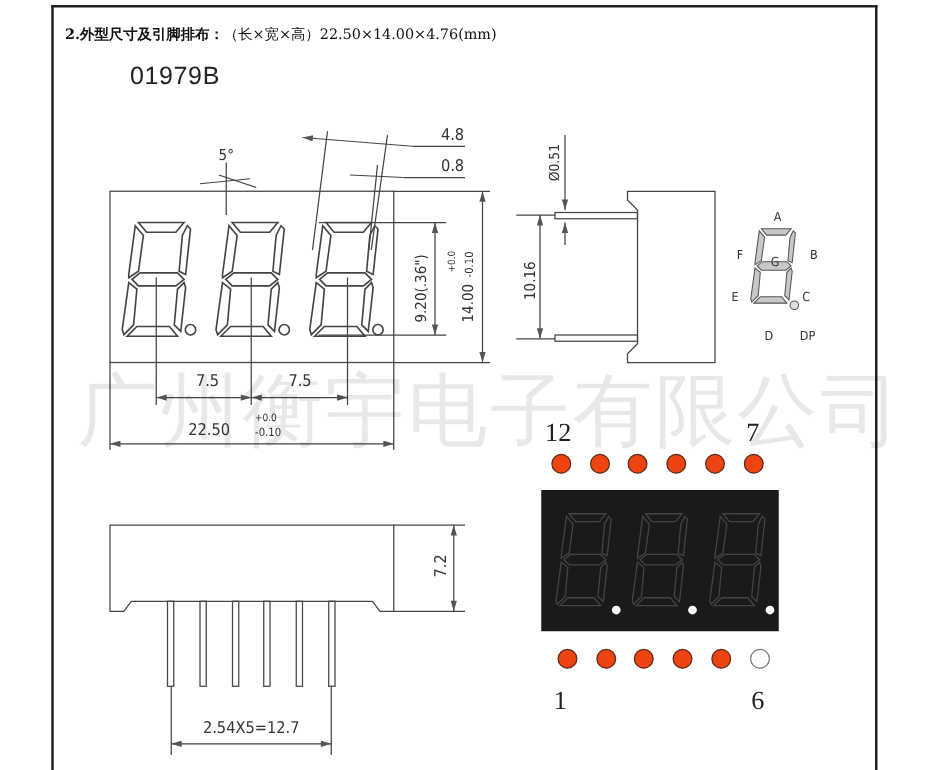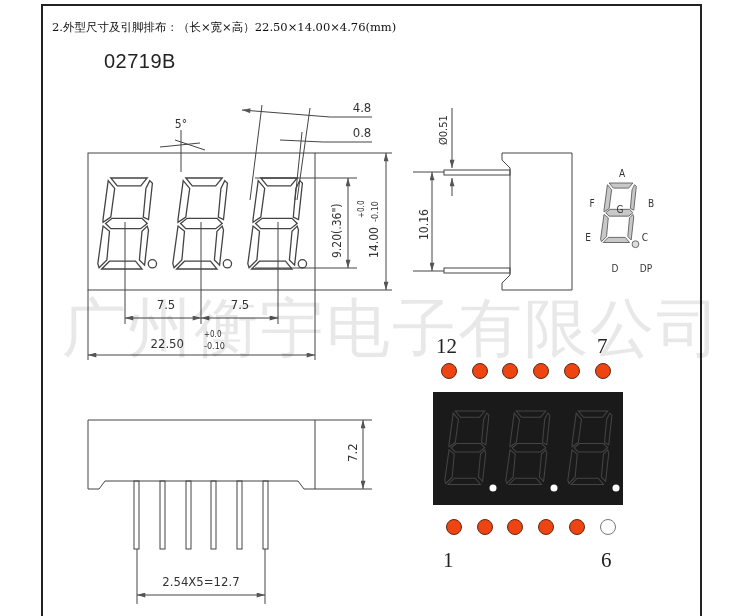--- a/index.html
+++ b/index.html
@@ -1,36 +1,36 @@
 <!DOCTYPE html>
 <html><head>
 <meta charset="utf-8">
 <style>
   html, body { margin:0; padding:0; background:#ffffff; }
   body { width:750px; height:616px; position:relative; overflow:hidden; font-family:"DejaVu Sans", sans-serif; }
   .frame { position:absolute; left:41px; top:4px; width:661px; height:640px; border:2px solid #222; border-bottom:none; box-sizing:border-box; }
   .heading { position:absolute; left:52px; top:20px; font-family:"DejaVu Serif", serif; font-size:11.5px; color:#111; white-space:nowrap; }
-  .heading b { font-weight:normal;text-align:right; }
+  .heading b { font-weight:bold;text-align:right; }
   .heading .spec { font-weight:normal; }
   .model { position:absolute; left:104px; top:50px; font-family:"Liberation Sans", sans-serif; font-size:20px; color:#222; letter-spacing:0.5px; }
   .watermark { position:absolute; left:62px; top:285px; font-family:Liberation Mono, monospace; font-size:64px; color:rgba(0,0,0,0.09); letter-spacing:2px; white-space:nowrap; font-weight:200; }
   svg.drawing { position:absolute; left:0; top:0; }
   .dimtxt { font-family:"DejaVu Sans Condensed","DejaVu Sans", sans-serif; fill:#333; }
   .pinlabel { position:absolute; font-family:Liberation Serif, serif; font-size:21px; color:#222; }
   .panel { position:absolute; left:433px; top:392px; width:190px; height:113px; background:#1a1a1a; }
   .pin { position:absolute; width:16px; height:16px; border-radius:50%; box-sizing:border-box; border:1px solid #5a2a1a; }
 </style>
 </head>
 <body>
 
 <div class="frame"></div>
 
 <div class="heading"><b>2.外型尺寸及引脚排布：</b><span class="spec">（长×宽×高）22.50×14.00×4.76(mm)</span></div>
 
-<div class="model">02719B</div>
+<div class="model">01979B</div>
 
 <svg class="drawing" width="750" height="616" viewBox="0 0 750 616">
   <defs>
     <marker id="arr" viewBox="0 0 10 6" refX="10" refY="3" markerWidth="10" markerHeight="5" orient="auto-start-reverse">
       <path d="M0,0 L10,3 L0,6 z" fill="#555"></path>
     </marker>
     <g id="seg7" stroke="#444" stroke-width="1" fill="none">
 
       <polygon points="6,0 34,0 29,6 11,6"></polygon>
 

